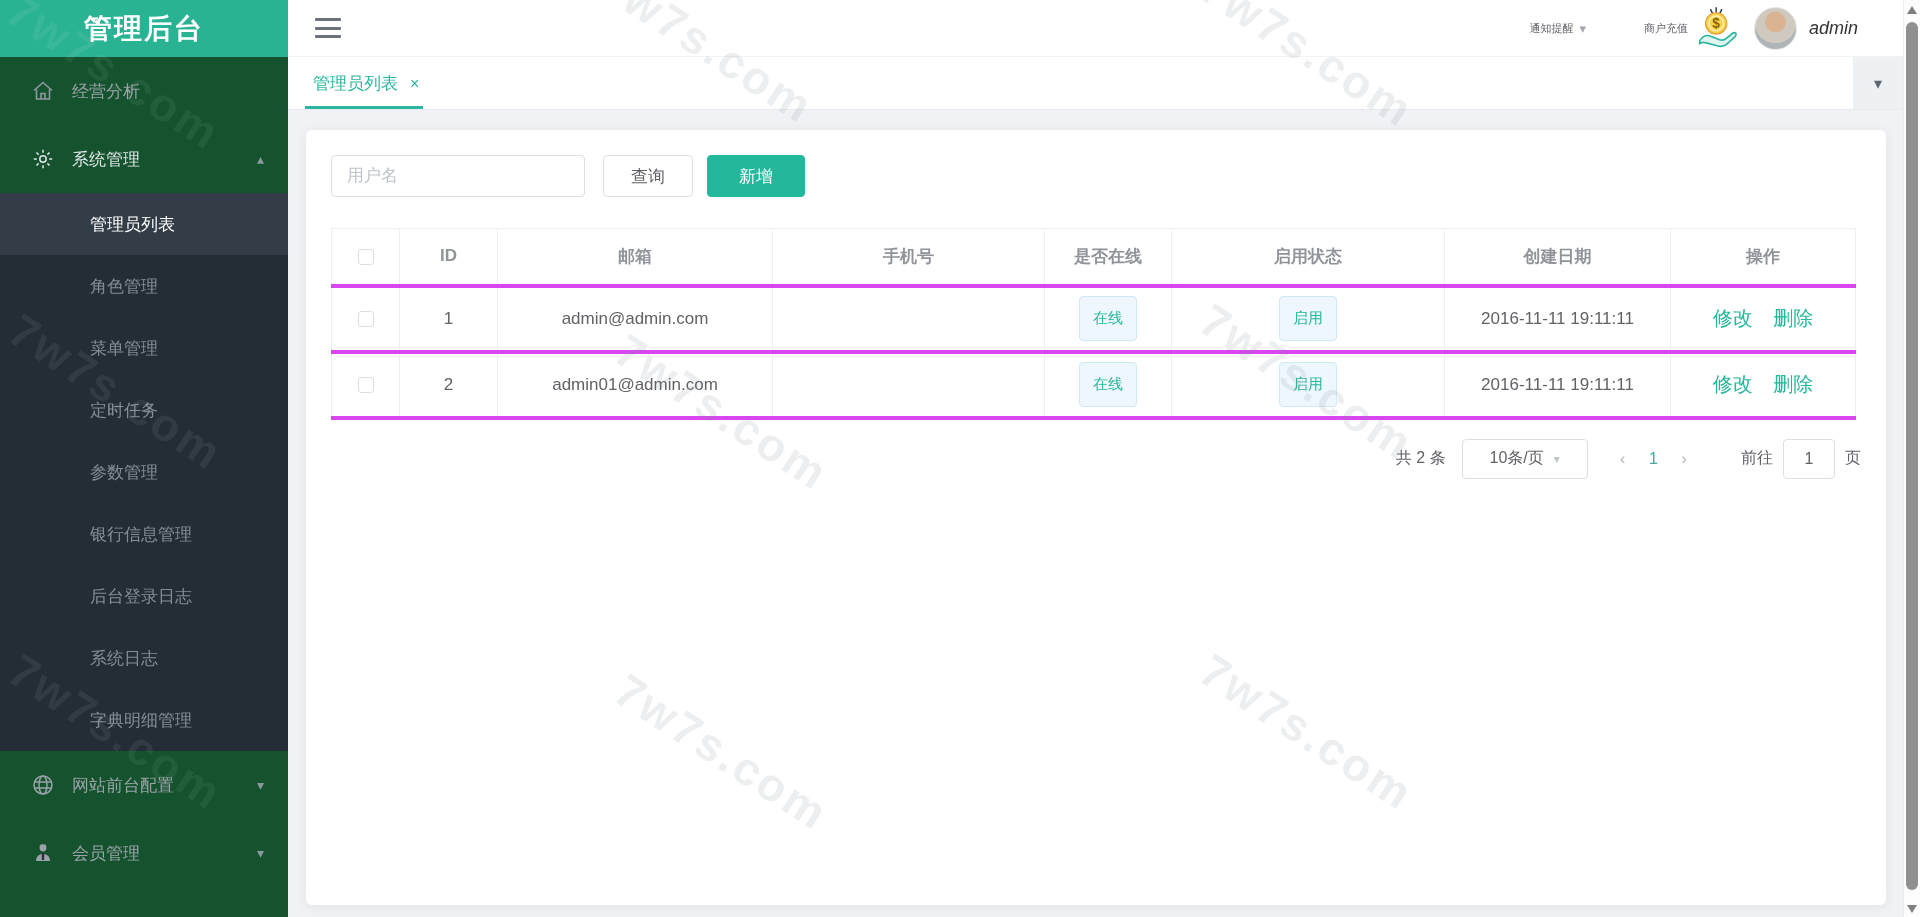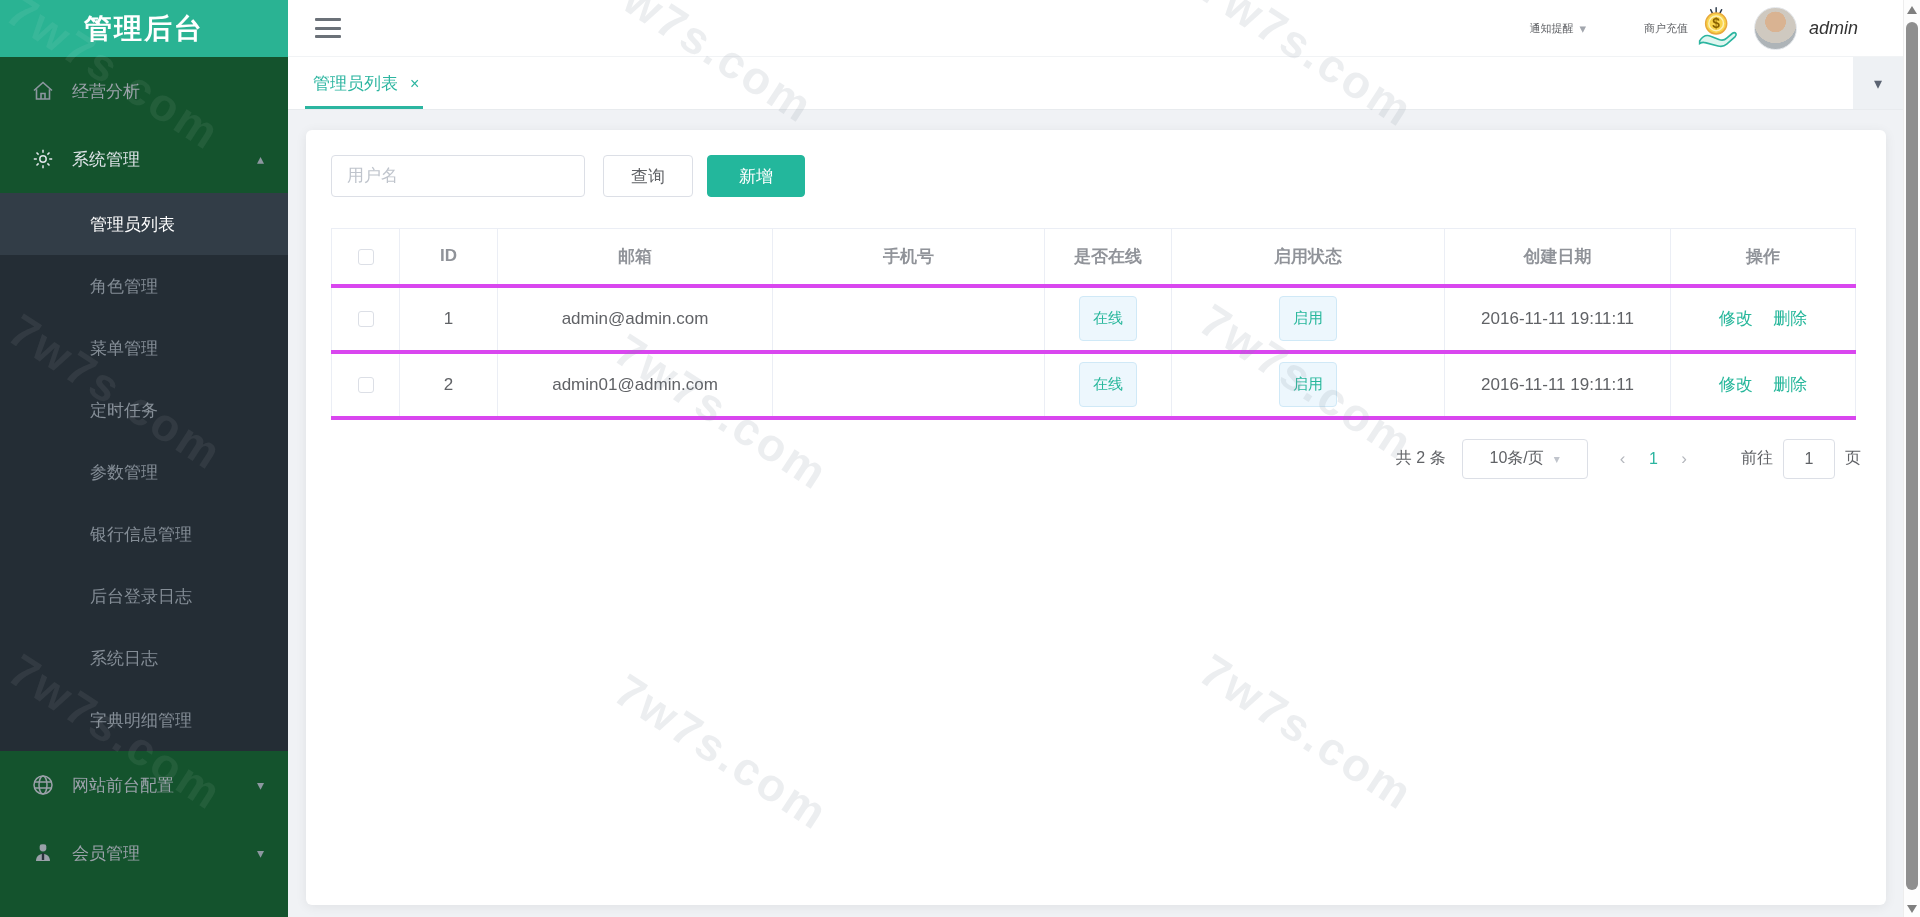--- a/index.html
+++ b/index.html
@@ -70,21 +70,21 @@
   table.grid { border-collapse:collapse; table-layout:fixed; width:1524px; margin-top:31px; }
   .grid th, .grid td { border-bottom:4px solid #d946ef; border-right:1px solid #ebeef5;
                        text-align:center; font-size:17px; overflow:hidden; }
   .grid th:first-child, .grid td:first-child { border-left:1px solid #ebeef5; }
   .grid th { height:57px; color:#909399; font-weight:bold; border-top:1px solid #ebeef5; }
   .grid td { height:66px; color:#606266; }
   .cb { display:inline-block; width:16px; height:16px; border:1px solid #dcdfe6; border-radius:3px;
         background:#fff; cursor:pointer; vertical-align:middle; }
   .badge { display:inline-block; padding:12px 13px; font-size:15px; border-radius:4px;
            background:#edf7fd; border:1px solid #d0e9f7; color:#27b79b; cursor:pointer; }
-  .link { color:#27b79b; font-size:17px; cursor:pointer; margin:0 8px; }
+  .link { color:#27b79b; font-size:20px; cursor:pointer; margin:0 8px; }
 
   .pagination { margin-top:18px; display:flex; align-items:center; justify-content:flex-end;
                 height:42px; color:#606266; font-size:16px; }
   .pg-total { margin-right:16px; }
   .pg-select { width:126px; height:40px; border:1px solid #dcdfe6; border-radius:4px; display:flex;
                align-items:center; justify-content:center; cursor:pointer; background:#fff; }
   .pg-select .sel-chev { margin-left:10px; color:#c0c4cc; font-size:12px; }
   .pg-arrow { color:#b4b7bd; font-size:17px; padding:0 14px; cursor:pointer; }
   .pg-arrow.prev { margin-left:18px; }
   .pg-page { color:#2cb5a0; font-size:16px; min-width:28px; text-align:center; cursor:pointer; }

